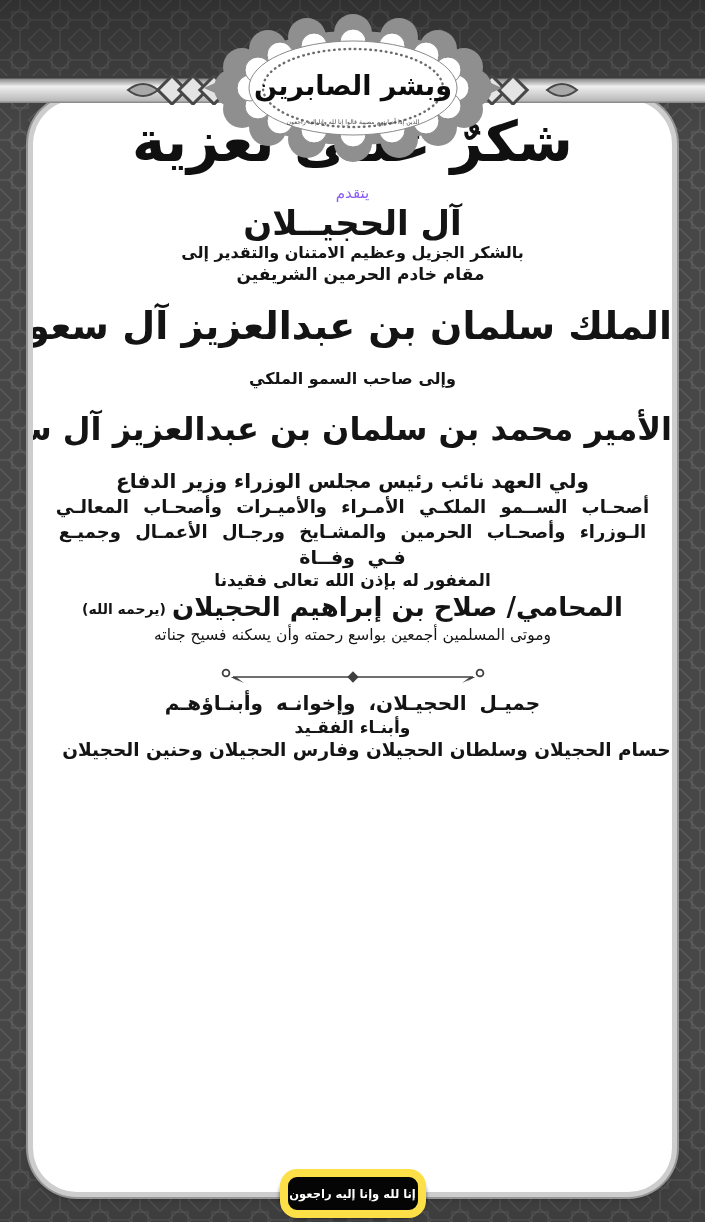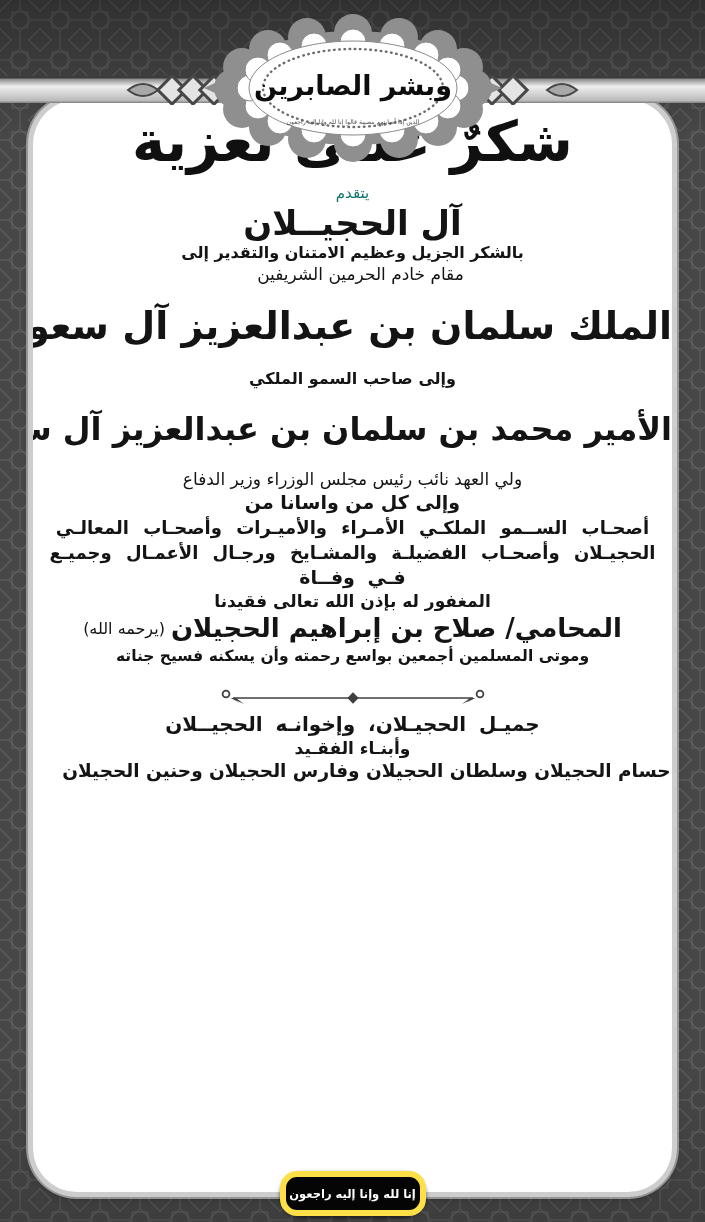--- a/index.html
+++ b/index.html
@@ -28,46 +28,46 @@
   .medallion{position:absolute;left:200px;top:12px;width:306px;height:152px;z-index:4;}
   
   .seal{
     position:absolute;left:50%;top:1171px;transform:translateX(-50%);
     width:146px;height:45px;z-index:5;
     background:#050505;border-radius:23px;
     box-shadow:0 2px 4px rgba(0,0,0,.6);
     display:flex;align-items:center;justify-content:center;
   }
   .seal-inner{
-    width:134px;height:33px;border:6px solid #fde047;border-radius:17px;
+    width:134px;height:33px;border:8px solid #fde047;border-radius:17px;
     display:flex;align-items:center;justify-content:center;
   }
   .seal-text{color:#ffffff;font-size:11.5px;font-weight:bold;white-space:nowrap;letter-spacing:0;}
   
   .t-callig{margin-top:62px;font-size:56px;line-height:1.5;font-weight:bold;white-space:nowrap;color:#101010;}
-  .presents{margin-top:22px;font-size:15px;line-height:1.3;font-weight:normal;color:#0f766e;}
+  .presents{margin-top:22px;font-size:15px;line-height:1.3;font-weight:normal;color:#8b5cf6;}
   .family{margin-top:2px;font-size:34px;line-height:1.15;font-weight:bold;white-space:nowrap;}
   .thanks{margin-top:3px;font-size:16px;line-height:1.3;font-weight:bold;}
-  .maqam{margin-top:11px;font-size:17px;line-height:1.3;font-weight:normal;padding-left:16px;}
+  .maqam{margin-top:11px;font-size:17px;line-height:1.3;font-weight:bold;padding-left:16px;}
   .royal{white-space:nowrap;font-weight:bold;}
   .king{margin-top:11px;font-size:38px;line-height:2.2;}
   .hrh{margin-top:0;font-size:16px;line-height:1.3;font-weight:bold;}
   .prince{margin-top:2px;font-size:32px;line-height:2.45;}
-  .crown{margin-top:4px;font-size:17px;line-height:1.3;font-weight:normal;}
+  .crown{margin-top:4px;font-size:20px;line-height:1.3;font-weight:bold;}
   .to-all{margin-top:12px;font-size:19px;line-height:1.3;font-weight:bold;}
   .bline1{margin-top:8px;font-size:18px;line-height:1.4;font-weight:bold;word-spacing:8px;white-space:nowrap;}
   .bline2{margin-top:15px;font-size:18px;line-height:1.4;font-weight:bold;word-spacing:8px;white-space:nowrap;}
   .bline3{margin-top:13px;font-size:18px;line-height:1.3;font-weight:bold;}
   .bline4{margin-top:12px;font-size:16.5px;line-height:1.35;font-weight:bold;white-space:nowrap;}
   .fiwafat{margin-top:13px;font-size:19px;line-height:1.3;font-weight:bold;word-spacing:6px;}
   .maghfoor{margin-top:10px;font-size:17px;line-height:1.3;font-weight:bold;}
   .deceased{margin-top:8px;font-size:26px;line-height:1.3;font-weight:bold;white-space:nowrap;}
-  .mercy{font-size:16px;font-weight:normal;vertical-align:middle;margin-right:6px;}
+  .mercy{font-size:14px;font-weight:bold;vertical-align:middle;margin-right:6px;}
   .prayer1{margin-top:12px;font-size:15.5px;line-height:1.35;font-weight:bold;word-spacing:4px;white-space:nowrap;}
-  .prayer2{margin-top:9px;font-size:15.5px;line-height:1.35;font-weight:bold;}
+  .prayer2{margin-top:9px;font-size:15.5px;line-height:1.35;font-weight:normal;}
   .divider{margin-top:22px;}
   .sig1{margin-top:9px;font-size:20px;line-height:1.3;font-weight:bold;word-spacing:6px;}
   .sig2{margin-top:8px;font-size:17px;line-height:1.3;font-weight:bold;}
   .sig3{margin-top:10px;font-size:18.5px;line-height:1.35;font-weight:bold;white-space:nowrap;padding-left:28px;}
   .sig4{margin-top:9px;font-size:18px;line-height:1.3;font-weight:bold;}
 </style>
 </head>
 <body>
 
 <div class="stage">
@@ -101,44 +101,43 @@
     <div class="royal king">
       <span>الملك سلمان بن عبدالعزيز آل سعود</span>
     </div>
     <p class="hrh">وإلى صاحب السمو الملكي</p>
 
     <div class="royal prince">
       <span>الأمير محمد بن سلمان بن عبدالعزيز آل سعود</span>
     </div>
     <p class="crown">ولي العهد نائب رئيس مجلس الوزراء وزير الدفاع</p>
 
-    <p class="to-all">وإلى كل من واسانا من</p>
     <p class="bline1">أصحـاب الســمو الملكـي الأمـراء والأميـرات وأصحـاب المعالـي</p>
-    <p class="bline2">الحجيـلان وأصحـاب الفضيلـة والمشـايخ ورجـال الأعمـال وجميـع</p>
+    <p class="bline2">الـوزراء وأصحـاب الحرمين والمشـايخ ورجـال الأعمـال وجميـع</p>
 
     <p class="fiwafat">فـي وفــاة</p>
     <p class="maghfoor">المغفور له بإذن الله تعالى فقيدنا</p>
     <h3 class="deceased">
       <span>المحامي/ صلاح بن إبراهيم الحجيلان</span><span class="mercy">(يرحمه الله)</span>
     </h3>
     <p class="prayer2">وموتى المسلمين أجمعين بواسع رحمته وأن يسكنه فسيح جناته</p>
 
     
     <svg class="divider" width="280" height="18" viewBox="0 0 280 18" aria-hidden="true">
       <line x1="20" y1="9" x2="260" y2="9" stroke="#3f3f3f" stroke-width="1.6"></line>
       <rect x="136" y="5" width="8" height="8" transform="rotate(45 140 9)" fill="#3f3f3f"></rect>
       <circle cx="13" cy="5" r="3.4" fill="none" stroke="#3f3f3f" stroke-width="1.8"></circle>
       <path d="M18 9 L31 15 L23 9 Z" fill="#3f3f3f"></path>
       <path d="M18 9 L27 14 L20 9 Z" fill="#3f3f3f"></path>
       <circle cx="267" cy="5" r="3.4" fill="none" stroke="#3f3f3f" stroke-width="1.8"></circle>
       <path d="M262 9 L249 15 L257 9 Z" fill="#3f3f3f"></path>
       <path d="M262 9 L253 14 L260 9 Z" fill="#3f3f3f"></path>
     </svg>
 
-    <p class="sig1">جميـل الحجيـلان، وإخوانـه الحجيــلان</p>
+    <p class="sig1">جميـل الحجيـلان، وإخوانـه وأبنـاؤهـم</p>
     <p class="sig2">وأبنـاء الفقـيد</p>
     <p class="sig3">حسام الحجيلان وسلطان الحجيلان وفارس الحجيلان وحنين الحجيلان</p>
   </div>
 
   <svg class="band" width="705" height="30" viewBox="0 0 705 30" aria-hidden="true">
     <defs>
       <linearGradient id="bandg" x1="0" y1="0" x2="0" y2="1">
         <stop offset="0" stop-color="#7e7e7e"></stop>
         <stop offset="0.35" stop-color="#efefef"></stop>
         <stop offset="1" stop-color="#b5b5b5"></stop>

